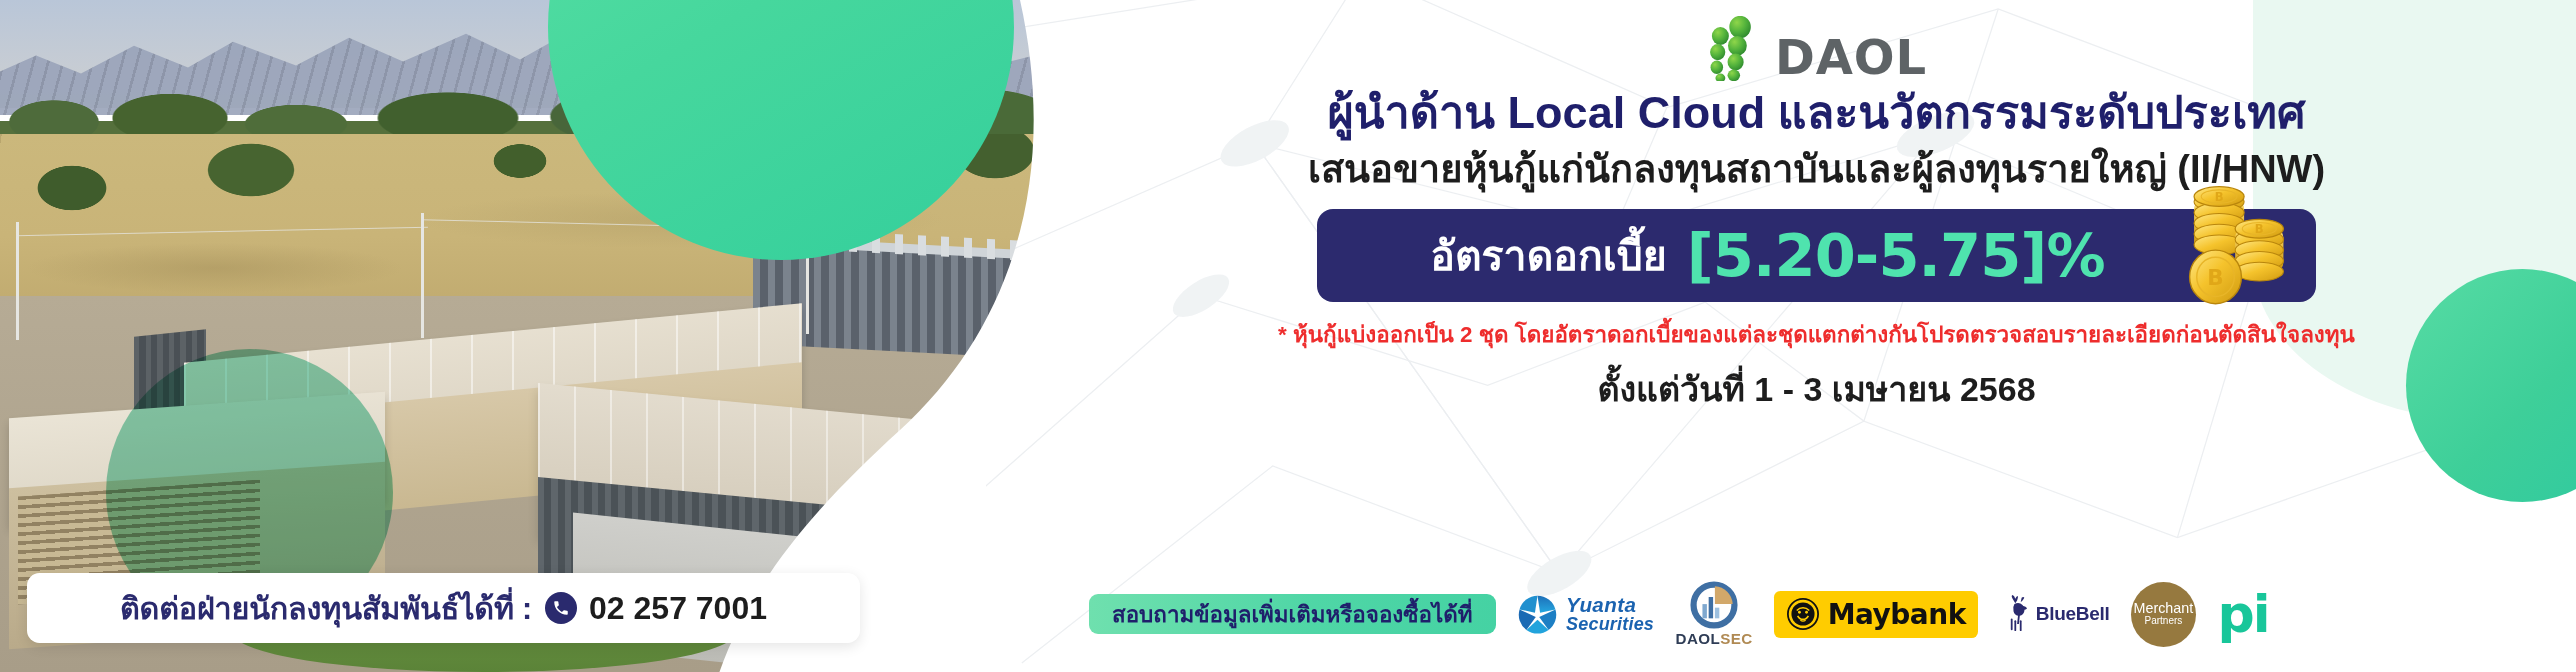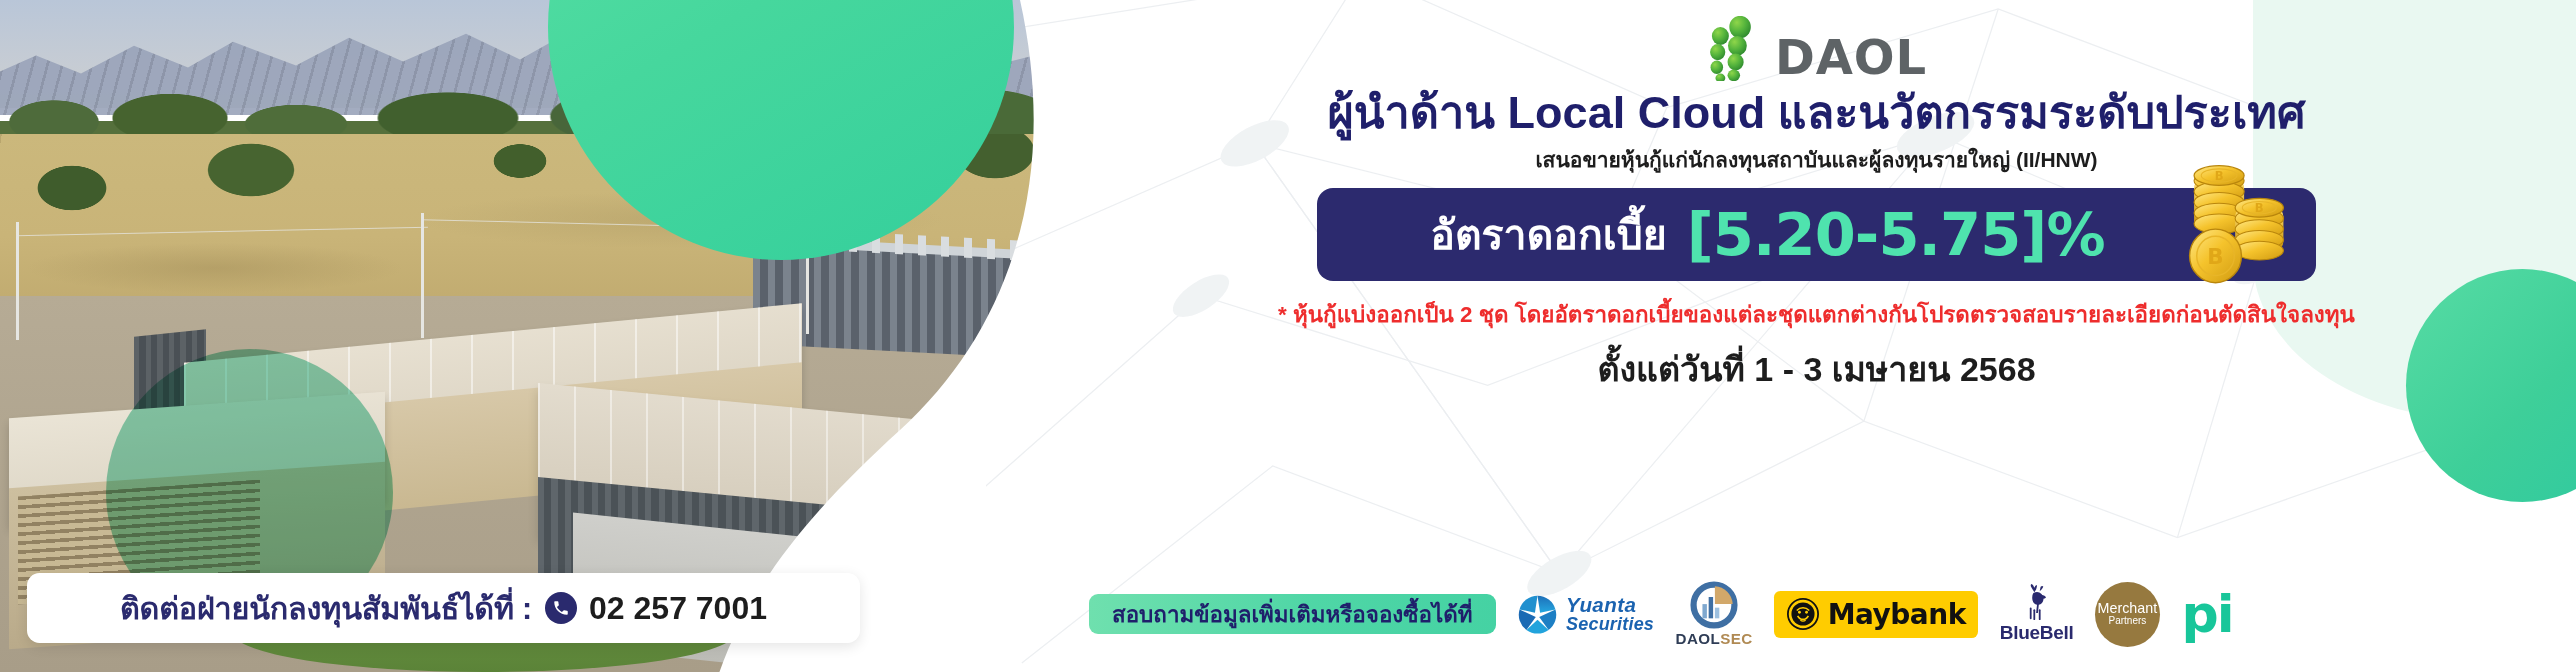--- a/index.html
+++ b/index.html
@@ -218,21 +218,21 @@
     position:absolute; left:93px; top:16px;
     font-size:48px; font-weight:800; color:#5e6366; letter-spacing:0.9px;
     font-family:"DejaVu Sans", sans-serif;
   }
 
   .headline{
     color:#1f1f6b; font-size:45px; font-weight:700; line-height:1.12;
     white-space:nowrap; margin-top:1.8px;
   }
   .subhead{
-    color:#1d1d1d; font-size:21px; font-weight:700; line-height:1.2;
+    color:#1d1d1d; font-size:38px; font-weight:700; line-height:1.2;
     white-space:nowrap; margin-top:9px;
   }
 
   
   .rate-box{
     position:relative;
     margin-top:16px;
     width:999px; height:93px;
     background:#2c2a6e;
     border-radius:16px;
@@ -285,21 +285,21 @@
   
   .maybank{
     background:#ffcc00; border-radius:6.3px; height:47px; padding:0 12.5px;
     display:flex; align-items:center; gap:9px;
   }
   .mb-mark{ width:32px; height:32px; }
   .mb-txt{ font-size:28px; font-weight:800; color:#111; letter-spacing:-0.5px;
     font-family:"DejaVu Sans", sans-serif; }
 
   
-  .bluebell{ display:flex; flex-direction:column; align-items:center; gap:0px; }
+  .bluebell{ display:flex; flex-direction:row; align-items:center; gap:0px; }
   .bb-mark{ width:36px; height:38px; }
   .bb-txt{ font-size:19px; font-weight:700; color:#2a2a6e; letter-spacing:-0.3px; }
 
   
   .merchant{
     width:65px; height:65px; border-radius:50%; background:#96793f;
     display:flex; flex-direction:column; align-items:center; justify-content:center;
     color:#fff; line-height:1.05;
   }
   .merchant .m1{ font-size:14.3px; font-weight:500; }

